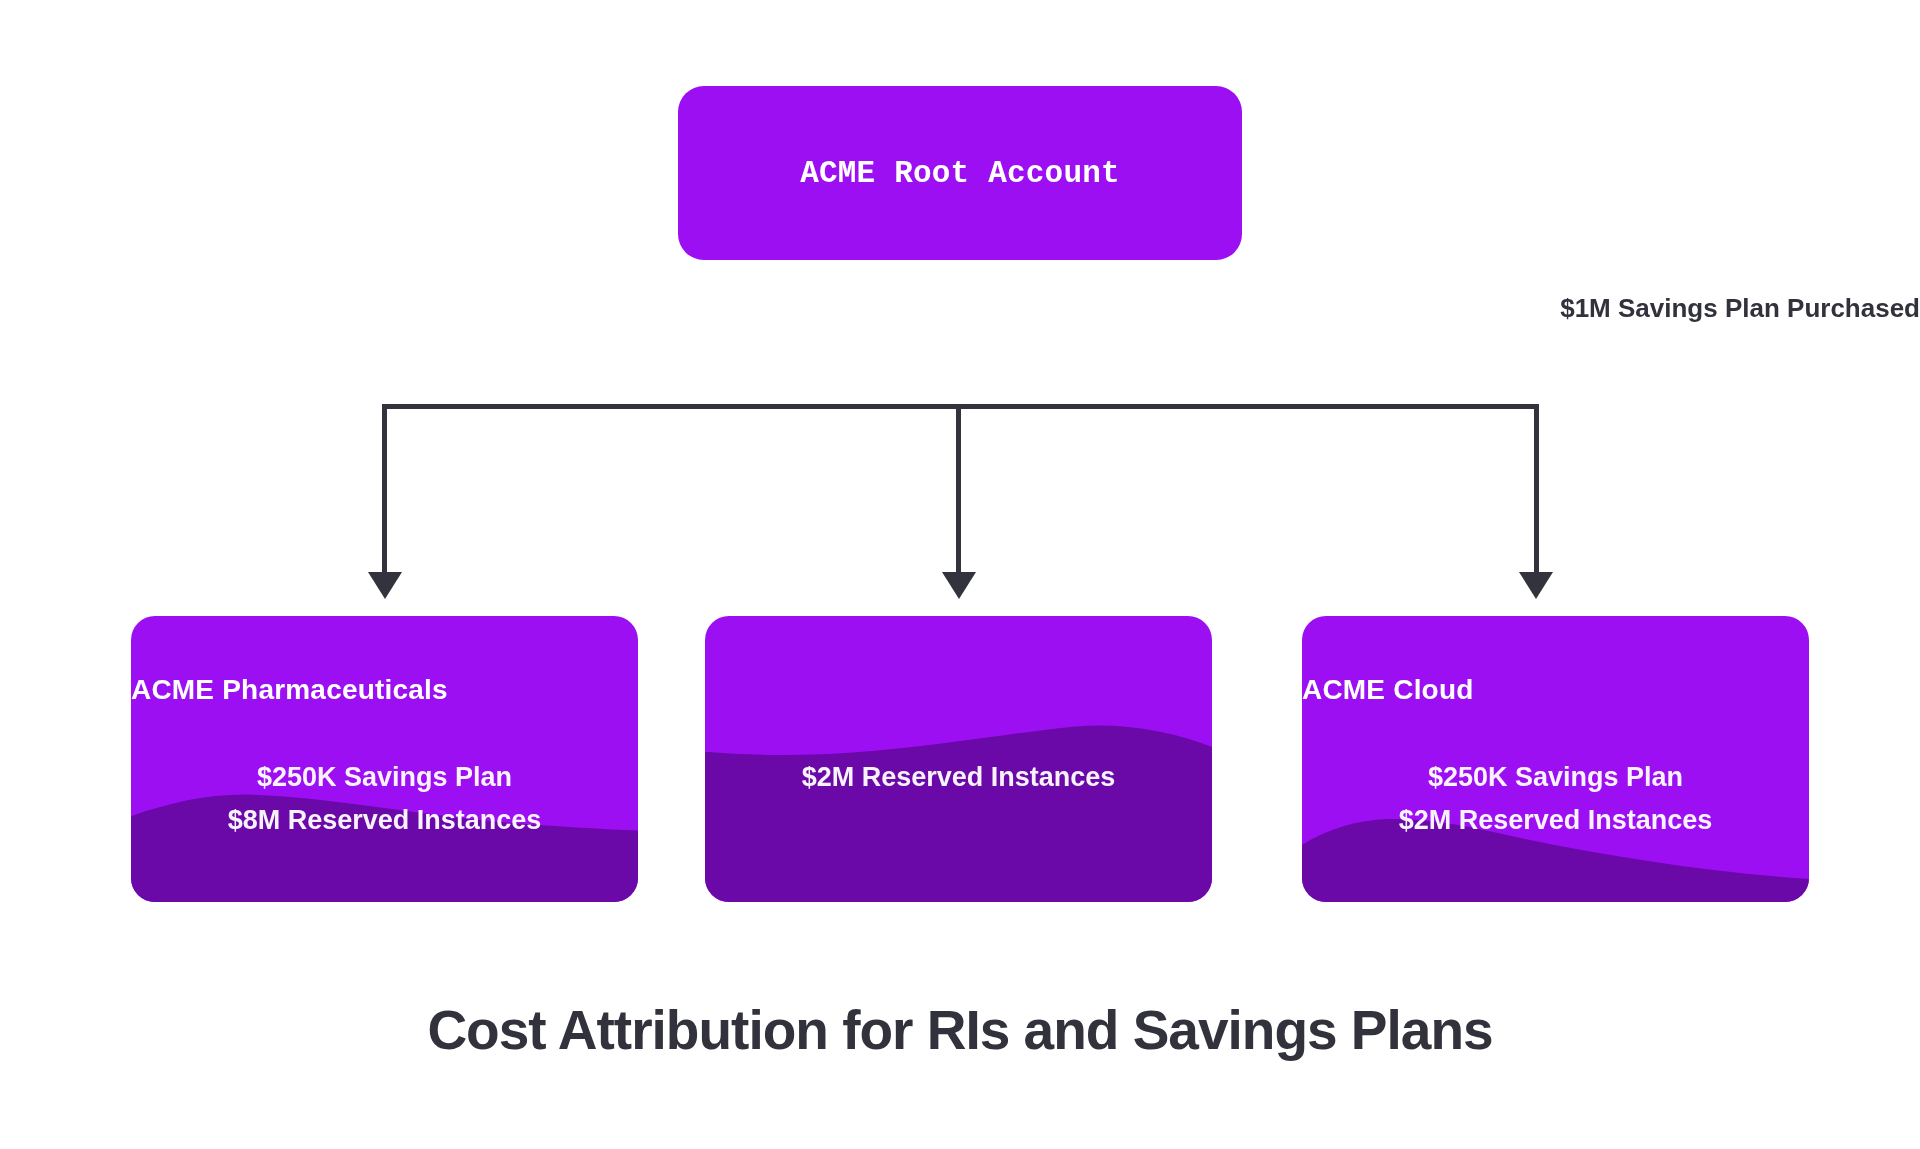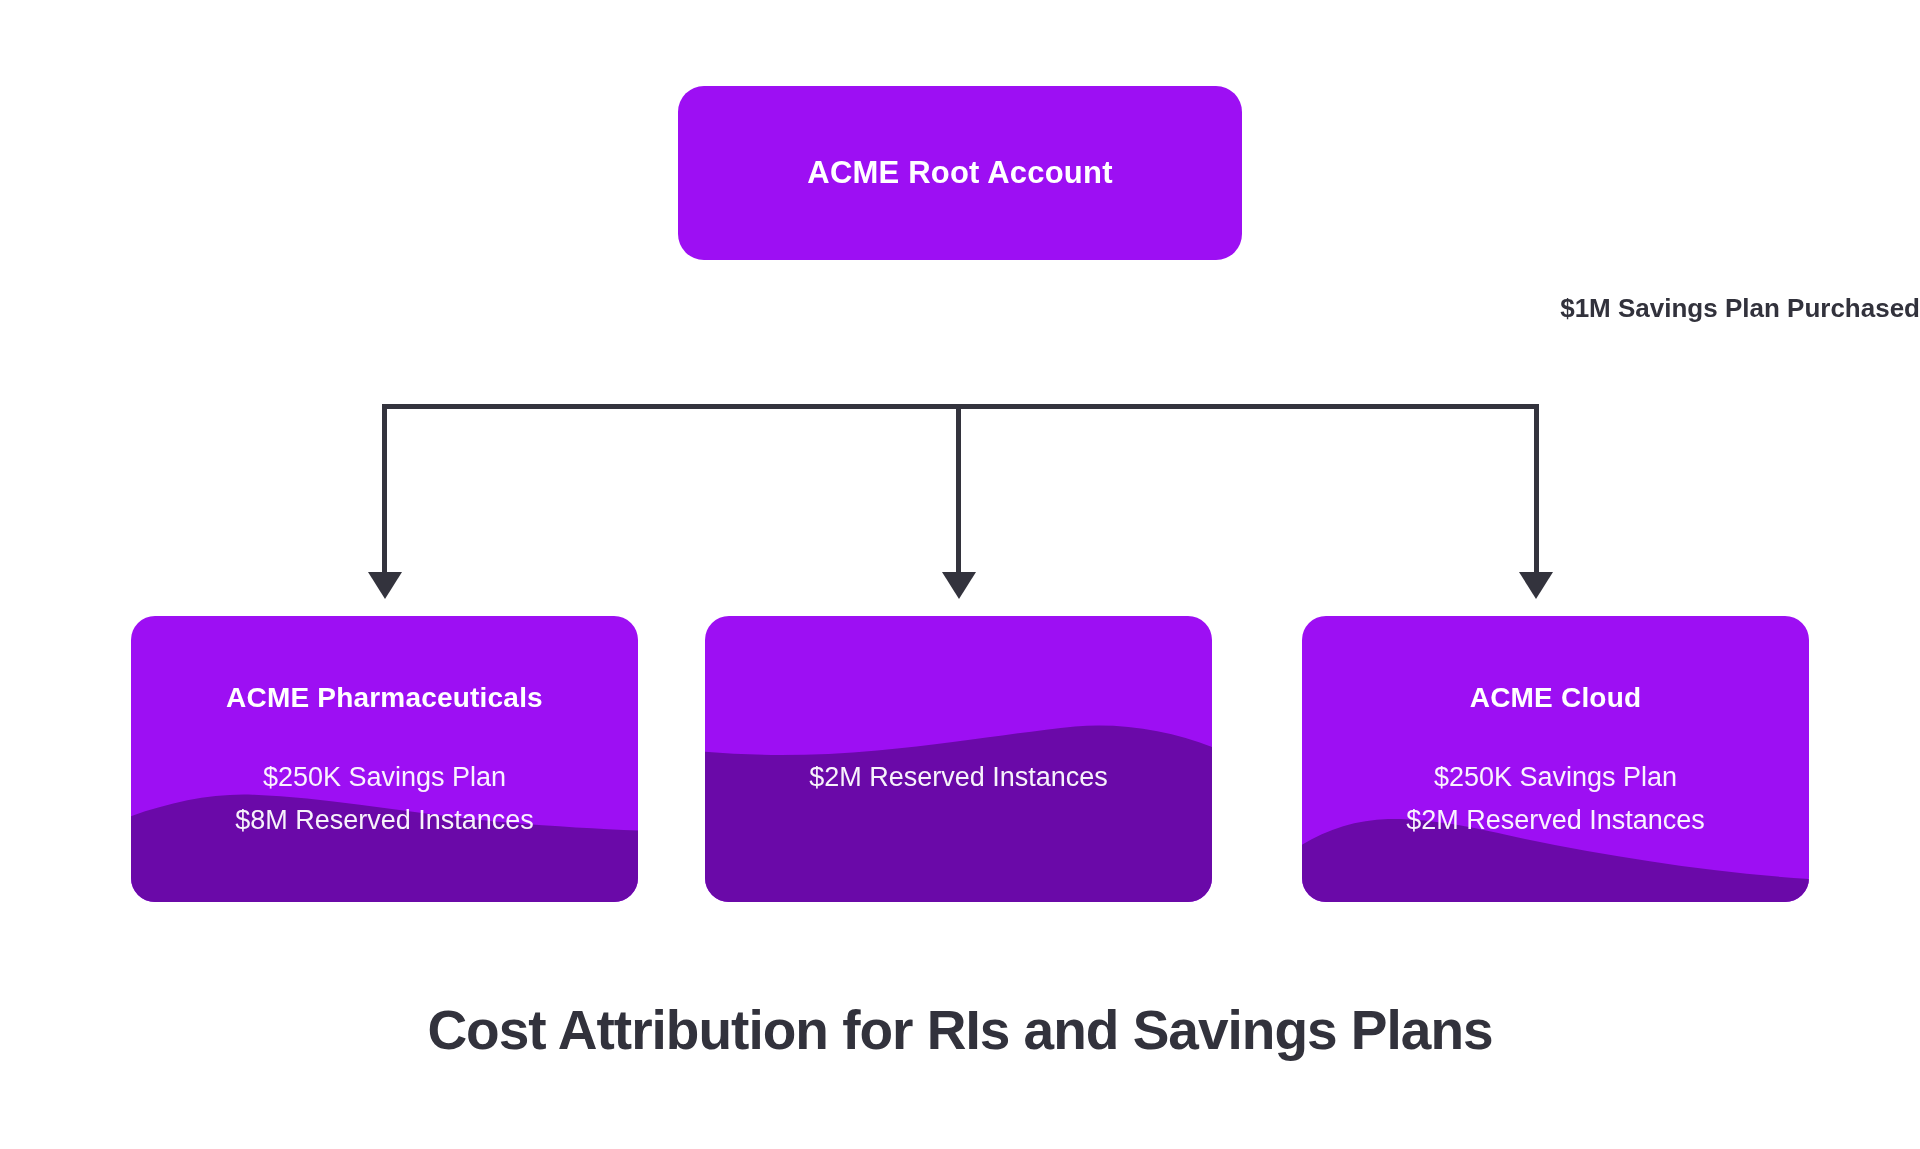--- a/index.html
+++ b/index.html
@@ -24,20 +24,21 @@
     width:564px; height:174px;
     background:var(--card-purple,#9D0FF3);
     border-radius:26px;
     display:flex; align-items:center; justify-content:center;
   }
   .root-card .title{
     color:var(--card-text,#fff);
     font-size:31px;
     font-weight:700;
     letter-spacing:.2px;
+    font-family:Liberation Mono, monospace;
   }
   
   .purchase-summary{
     position:absolute;
     left:0; right:0; top:288px;
     text-align:right;
     color:var(--heading-dark,#32323C);
     font-size:26px;
     font-weight:700;
     line-height:41px;
@@ -81,35 +82,34 @@
   .account-card.pos-1{left:131px;}
   .account-card.pos-2{left:705px;}
   .account-card.pos-3{left:1283px;margin-left:19px;}
   .account-card .wave{
     position:absolute;
     left:0; top:0;
     width:100%; height:100%;
   }
   .account-card .name{
     position:absolute;
-    left:0; right:0; top:66px;
-    text-align:center;
+    left:0; right:0; top:58px;
     color:var(--card-text,#fff);
     font-size:28px;
     font-weight:700;
     letter-spacing:.2px;
     z-index:2;
   }
   .account-card .sub{
     position:absolute;
     left:0; right:0; top:140px;
     text-align:center;
     color:rgba(255,255,255,.95);
     font-size:27px;
-    font-weight:400;
+    font-weight:700;
     line-height:43px;
     z-index:2;
   }
   
   .footer-title{
     position:absolute;
     left:0; right:0; top:998px;
     text-align:center;
     color:var(--heading-dark,#32323C);
     font-size:55px;

